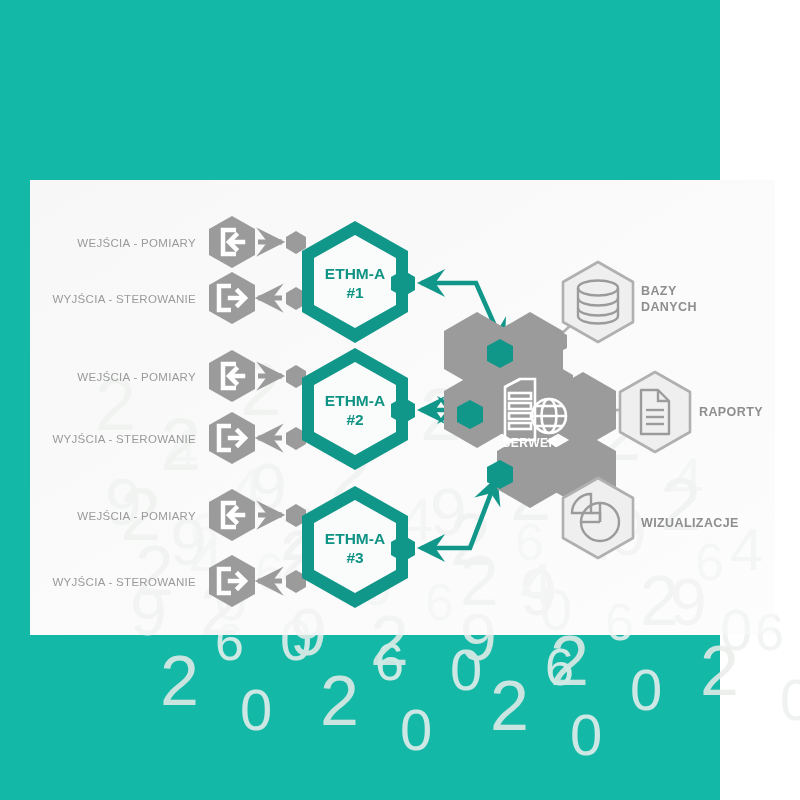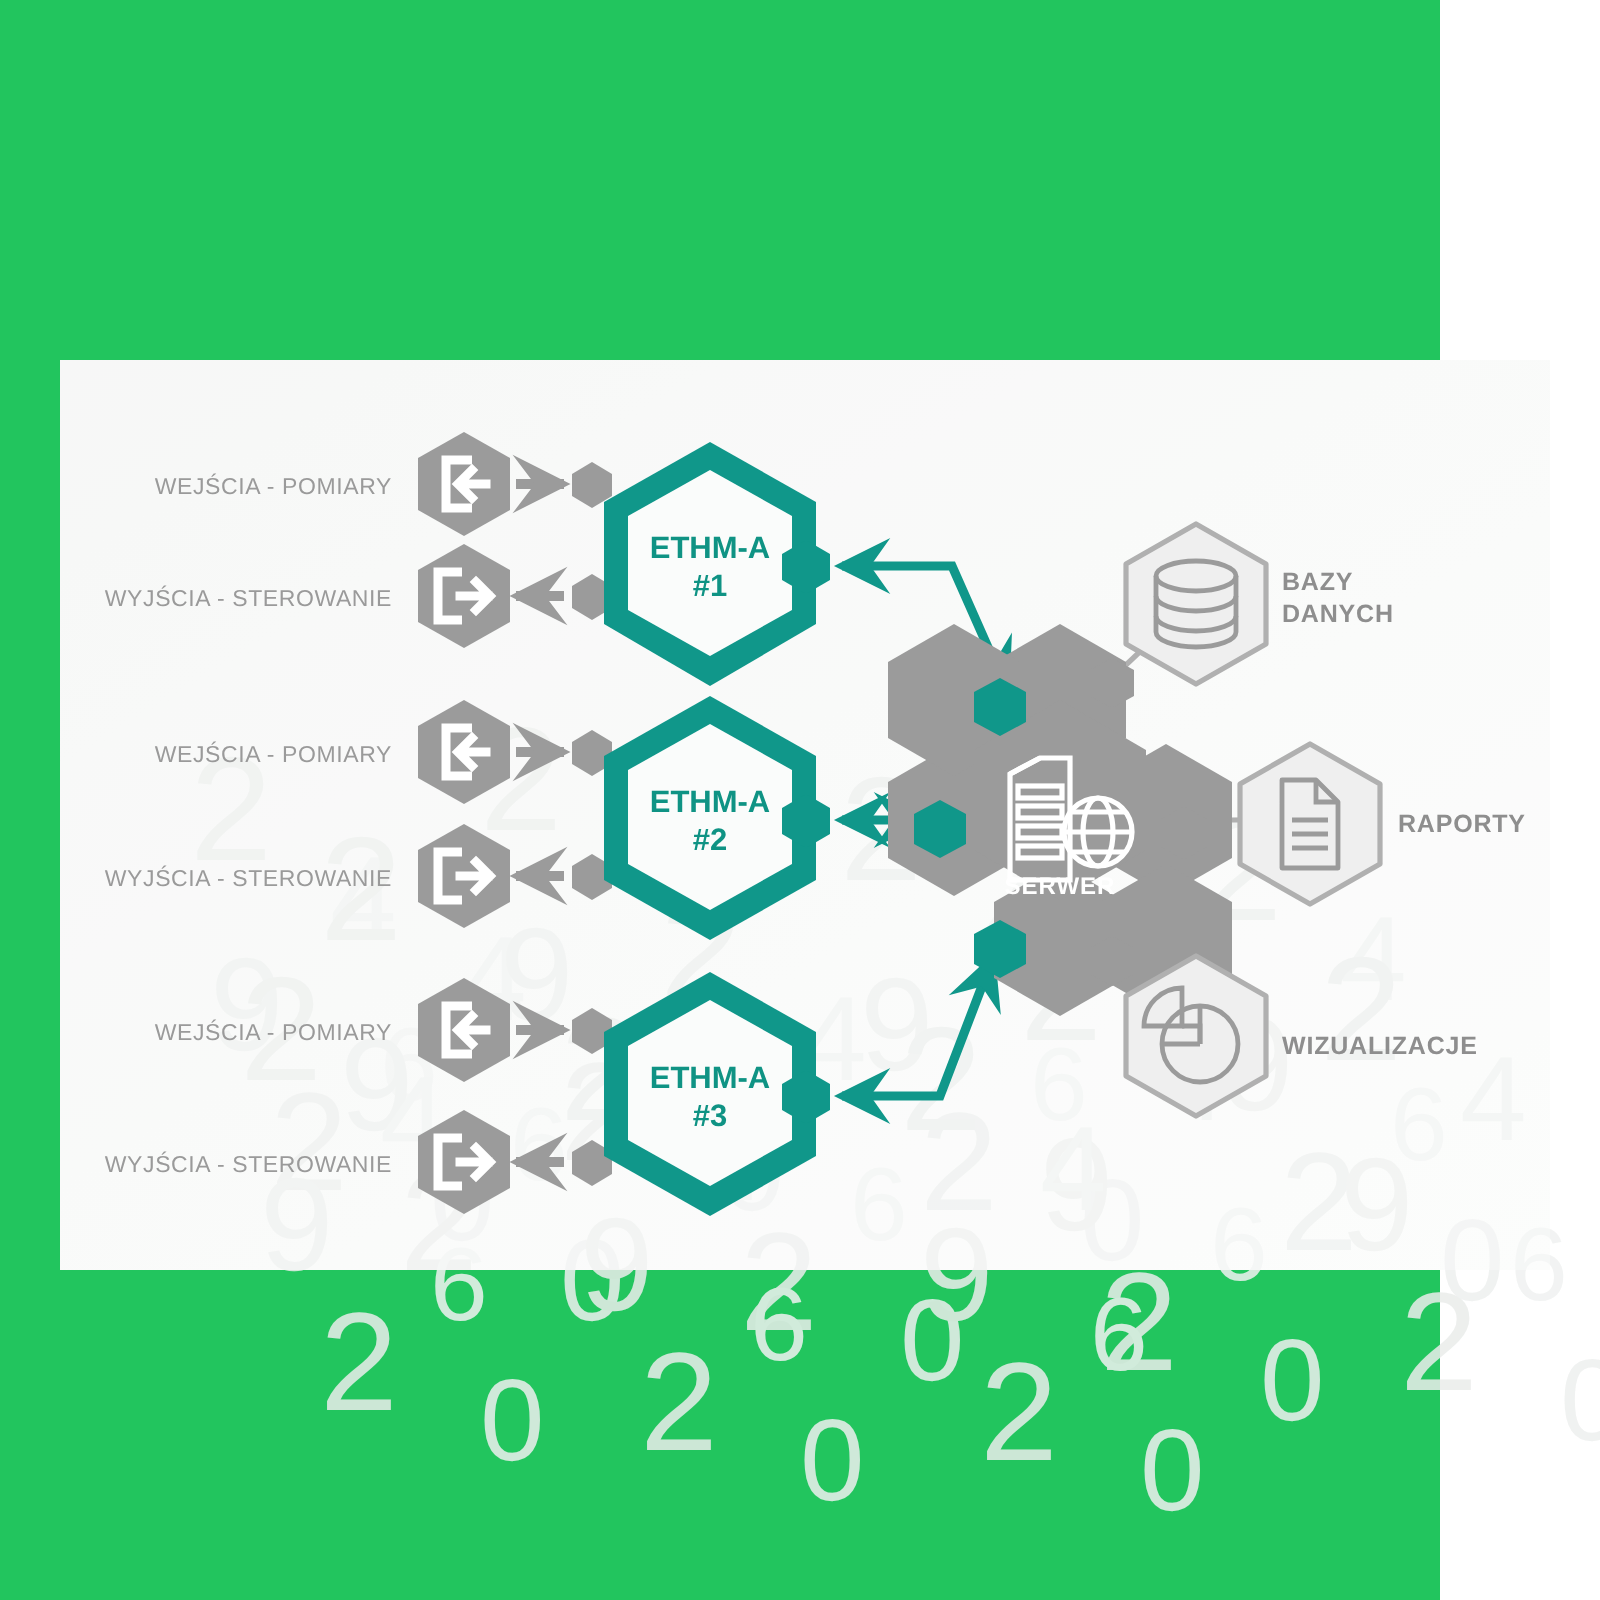--- a/index.html
+++ b/index.html
@@ -1,17 +1,17 @@
 <!DOCTYPE html>
 <html><head>
 <meta charset="utf-8">
 <style>
   html,body{margin:0;padding:0;background:#ffffff;}
   body{width:800px;height:800px;overflow:hidden;font-family:"Liberation Sans",sans-serif;}
-  #stage{position:relative;width:720px;height:800px;background:#22c55e;}
+  #stage{position:relative;width:720px;height:800px;background:#14b8a6;}
   #diagram{position:absolute;left:0;top:0;width:800px;height:800px;}
   .lbl{fill:#9a9a9a;font-family:"Liberation Sans",sans-serif;}
   .lbl-io{font-size:11.5px;letter-spacing:.3px;}
   .lbl-svc{font-size:12.5px;font-weight:bold;letter-spacing:.4px;fill:#8e8e8e;}
   .lbl-eth{font-size:15.5px;font-weight:bold;fill:#0f9384;font-family:"Liberation Sans",sans-serif;}
   .lbl-srv{font-size:12px;font-weight:bold;fill:#ffffff;font-family:"Liberation Sans",sans-serif;letter-spacing:.5px;}
 </style>
 </head>
 <body>
 

